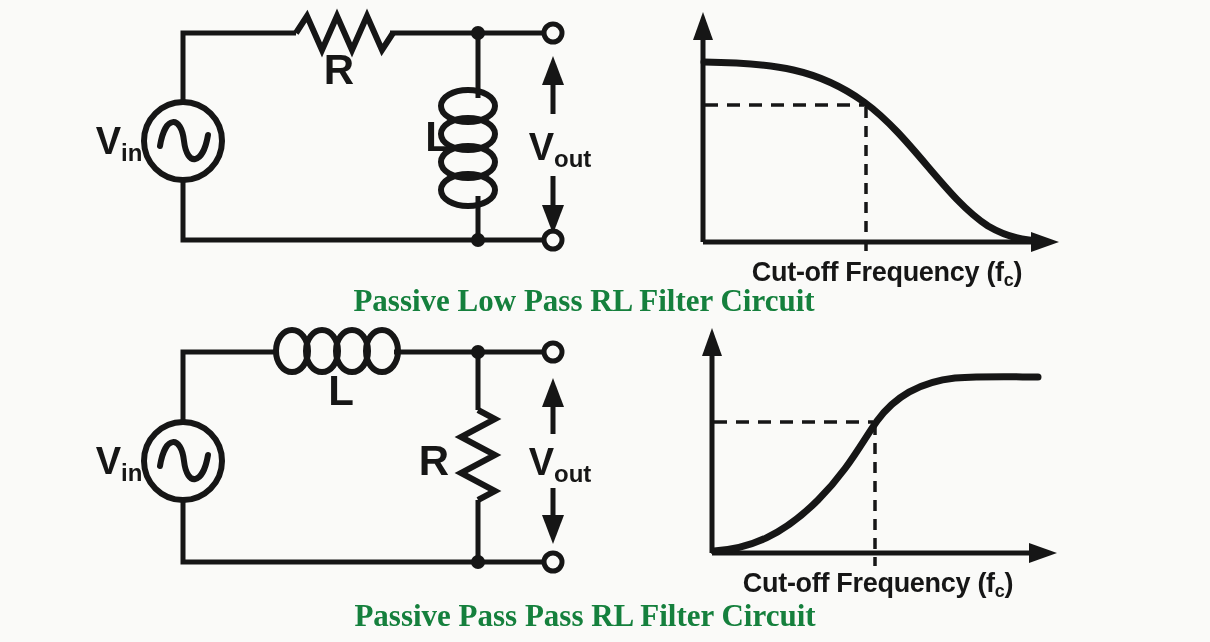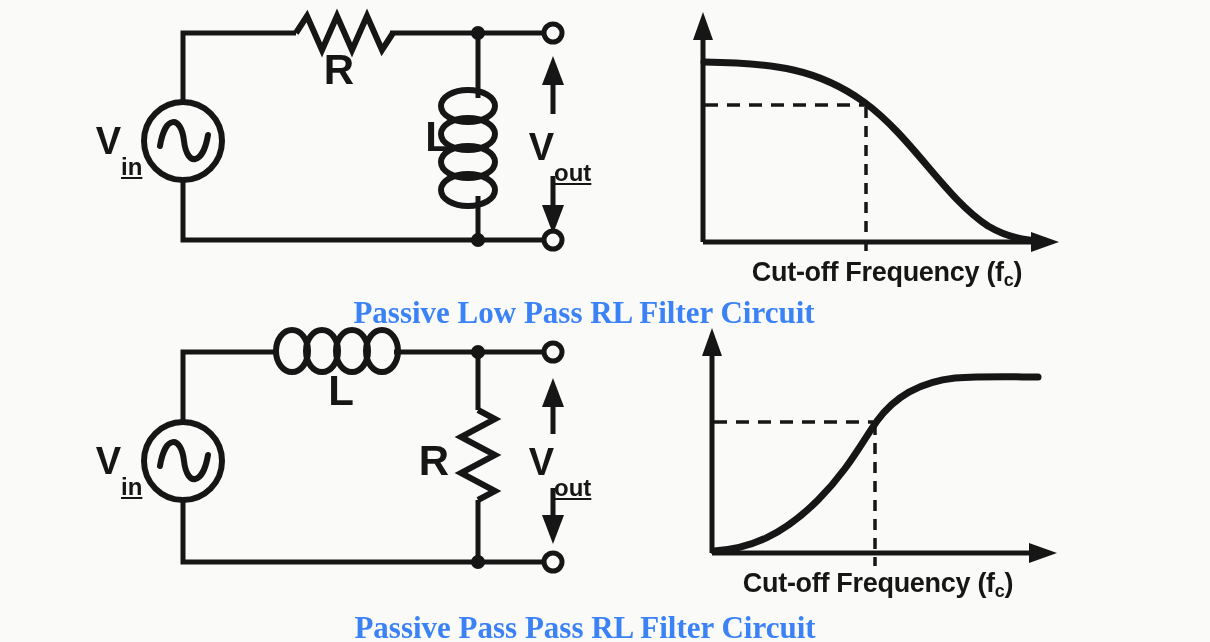--- a/index.html
+++ b/index.html
@@ -8,27 +8,27 @@
     background:#fafaf8; overflow:hidden;
     font-family:"Liberation Sans", sans-serif; color:#161616;
   }
   svg.lineart { position:absolute; left:0; top:0; }
   .label {
     position:absolute; transform:translate(-50%,-50%);
     font-weight:700; white-space:nowrap; line-height:1;
   }
   .complabel { font-size:42px; }
   .vlabel { font-size:38px; }
-  .vlabel .sub { font-size:24px; position:relative; top:21px;text-decoration:underline; }
+  .vlabel .sub { font-size:24px; position:relative; top:7px; }
   .cutoff { font-size:27px; letter-spacing:-0.3px; }
   .cutoff .sub { font-size:18px; position:relative; top:5px; }
   .title {
     position:absolute; transform:translate(-50%,-50%);
     font-family:"Liberation Serif", serif; font-weight:700;
-    font-size:31px; white-space:nowrap; color:#3b82f6;margin-top:12px;
+    font-size:31px; white-space:nowrap; color:#15803d;
   }
 </style>
 </head>
 <body>
 
 <div class="canvas">
 
   <svg class="lineart" width="1210" height="642" viewBox="0 0 1210 642">
     <g stroke="#161616" fill="none" stroke-width="5">
 

